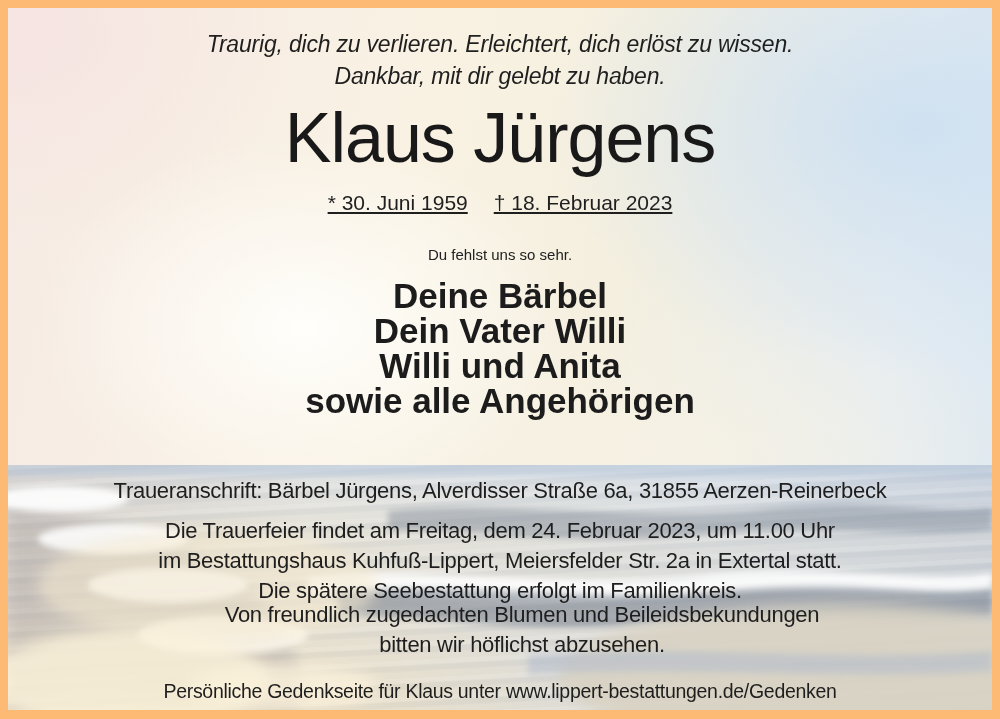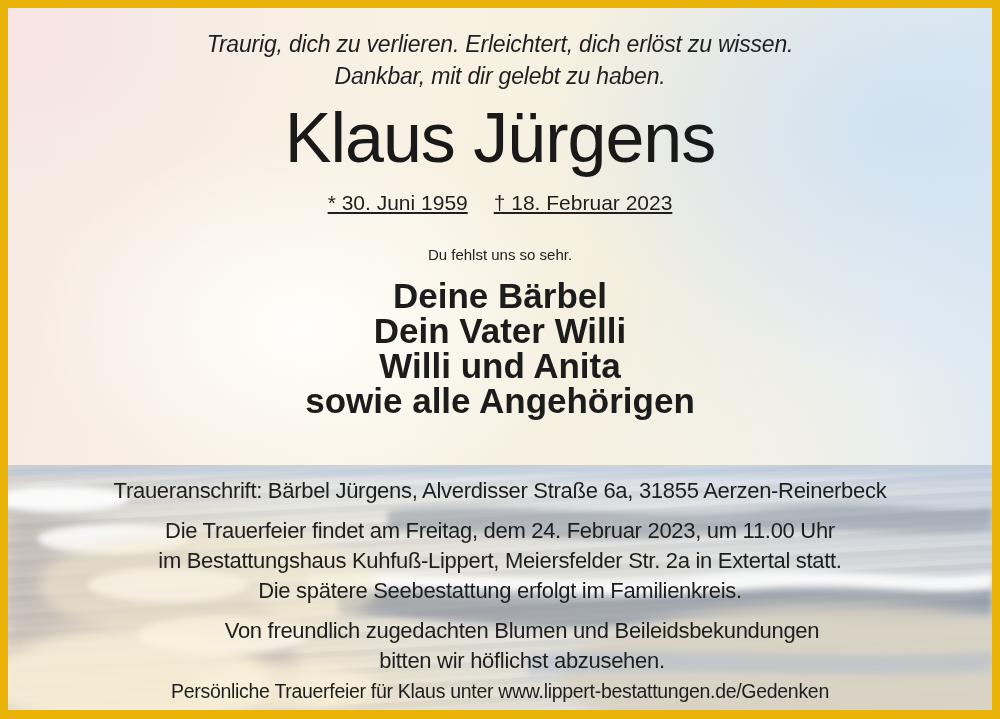--- a/index.html
+++ b/index.html
@@ -1,20 +1,20 @@
 <!DOCTYPE html>
 <html lang="de"><head>
 <meta charset="utf-8">
 <title>Traueranzeige</title>
 <style>
   html,body{margin:0;padding:0;background:#2b2b2b;}
   .poster{
     position:relative;
     width:1000px;height:719px;
-    background:#eab308;
+    background:#fdba74;
     font-family:"Liberation Sans", sans-serif;
     color:#212121;
     overflow:hidden;
     margin:0 auto;
   }
   .scene{position:absolute;left:8px;top:8px;right:8px;bottom:9px;overflow:hidden;background:#f4efe2;}
   
   .sky{
     position:absolute;left:0;right:0;top:0;height:457px;
     background:
@@ -48,21 +48,21 @@
   .content > *{position:absolute;left:0;right:0;text-align:center;margin:0;}
   .epigraph{top:20px;font-style:italic;font-size:23px;line-height:32px;color:#1f1f1f;letter-spacing:-0.2px;}
   .name{top:90px;font-size:70px;line-height:80px;font-weight:400;letter-spacing:-1px;color:#191919;}
   .dates{top:182px;font-size:21px;line-height:26px;color:#1f1f1f;text-decoration:underline;}
   .dates .birth{margin-right:26px;}
   .missing{top:232px;font-size:15px;line-height:30px;}
   .mourners{top:270px;font-size:35px;font-weight:700;line-height:35px;color:#1c1c1c;}
   .narrow{font-size:22px;line-height:30px;letter-spacing:-0.3px;color:#1e1e1e;}
   .address{top:468px;}
   .funeral{top:508px;}
-  .flowers{top:608px;margin-left:44px;}
+  .flowers{top:592px;margin-left:44px;}
   .memorial{top:670px;font-size:19.5px;line-height:26px;letter-spacing:-0.3px;color:#1e1e1e;}
 </style>
 </head>
 <body>
 
 <div class="poster">
   <div class="scene">
     <div class="sky"></div>
     <div class="sea"></div>
     <svg class="waves" viewBox="0 0 984 246" preserveAspectRatio="none" aria-hidden="true">
@@ -125,15 +125,15 @@
       <div>Die Trauerfeier findet am Freitag, dem 24. Februar 2023, um 11.00 Uhr</div>
       <div>im Bestattungshaus Kuhfuß-Lippert, Meiersfelder Str. 2a in Extertal statt.</div>
       <div>Die spätere Seebestattung erfolgt im Familienkreis.</div>
     </div>
 
     <div class="flowers narrow">
       <div>Von freundlich zugedachten Blumen und Beileidsbekundungen</div>
       <div>bitten wir höflichst abzusehen.</div>
     </div>
 
-    <div class="memorial">Persönliche Trauerfeier für Klaus unter www.lippert-bestattungen.de/Gedenken</div>
+    <div class="memorial">Persönliche Gedenkseite für Klaus unter www.lippert-bestattungen.de/Gedenken</div>
   </div>
 </div>
 
 </body></html>

